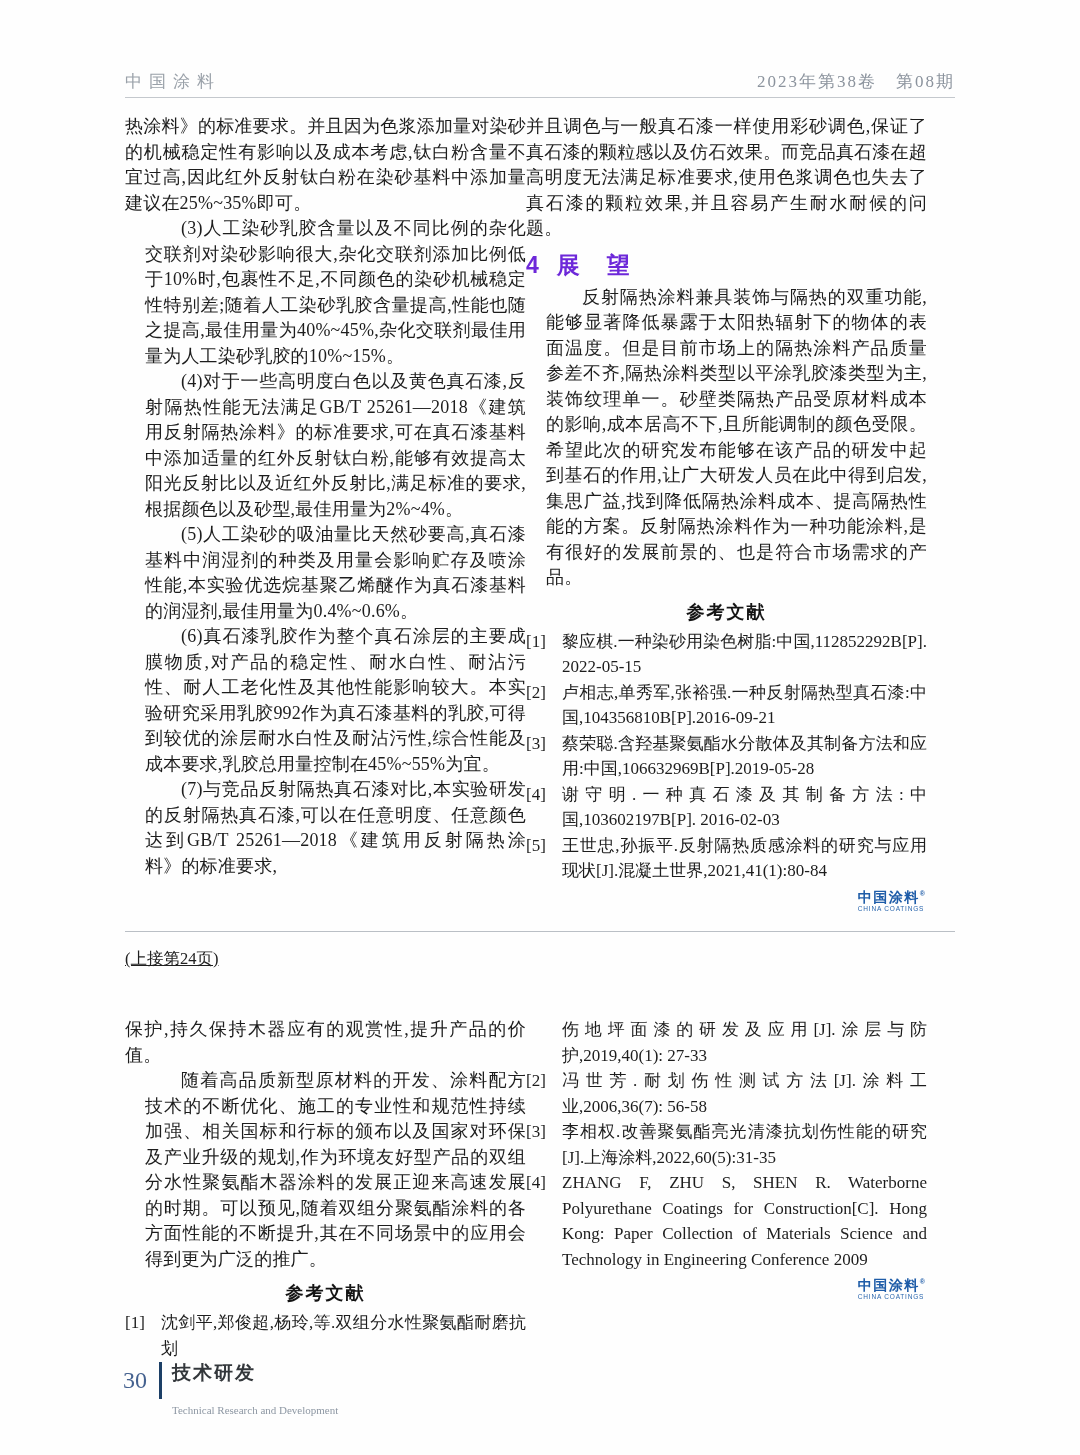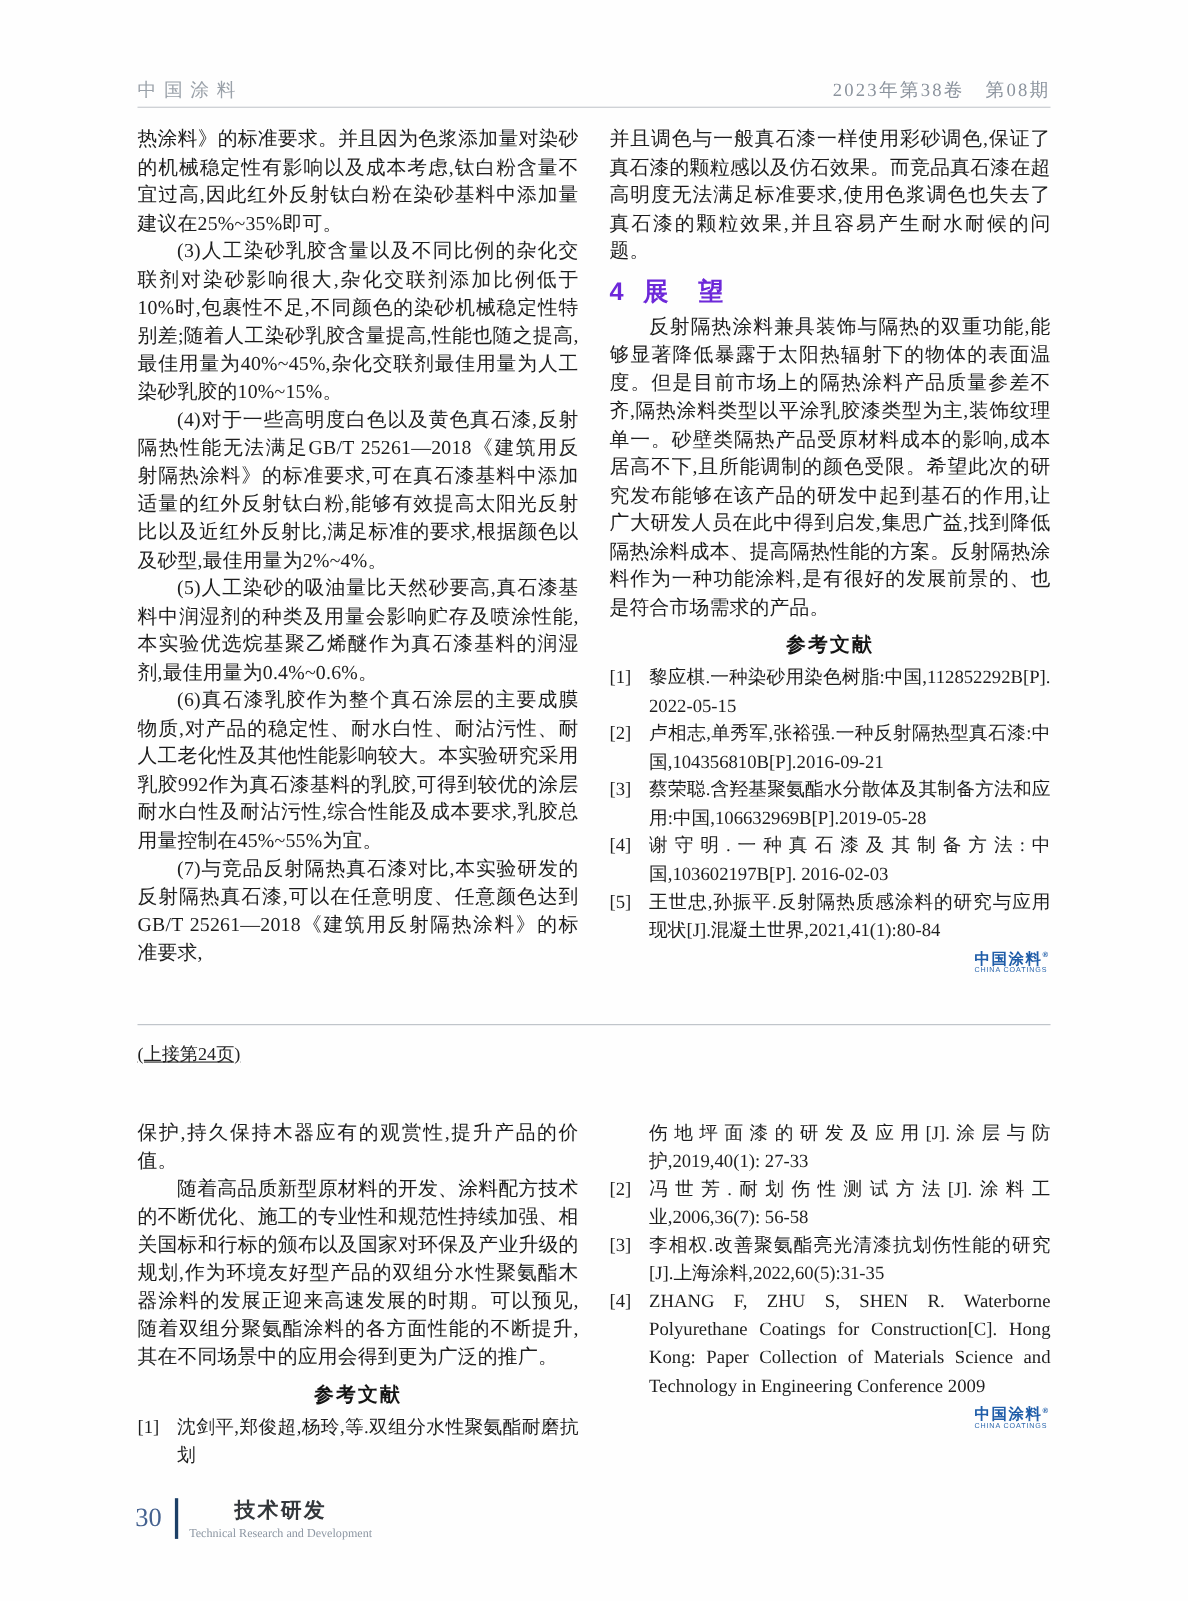--- a/index.html
+++ b/index.html
@@ -14,30 +14,30 @@
   .page-header{
     position:absolute;left:125px;right:125px;top:70px;
     display:flex;justify-content:space-between;align-items:flex-end;
     font-size:17px;color:#959ca5;
   }
   .journal-name{letter-spacing:7px;color:#9aa1a9;}
   .issue-info{letter-spacing:2px;color:#8b939d;}
   .header-rule{position:absolute;left:125px;right:125px;top:97px;border-top:1px solid #c4c8cd;}
 
   
-  .two-col{display:flex;gap:28px;}
+  .two-col{display:flex;}
   .col{width:401px;}
   .article1{position:absolute;left:125px;top:114px;width:830px;}
   .article2{position:absolute;left:125px;top:1017px;width:830px;}
 
   .body-p{
     margin:0;font-size:18px;line-height:25.5px;text-align:justify;
     text-justify:inter-ideograph;letter-spacing:0.2px;
   }
-  .indent{text-indent:2em;}
+  .indent{text-indent:2em;margin-left:20px;}
 
   .section-heading{
     margin:8px 0 4px;font-size:23px;font-weight:bold;color:#6d28d9;
     font-family:Liberation Sans, sans-serif;letter-spacing:2px;
   }
   .section-heading .sec-num{margin-right:16px;}
 
   .refs-title{
     margin:9px 0 5px;text-align:center;font-size:18px;font-weight:bold;color:#141414;
     font-family:"Liberation Sans","DejaVu Sans",sans-serif;letter-spacing:2px;
@@ -66,24 +66,23 @@
   
   .page-footer{position:absolute;left:123px;top:1360px;display:flex;align-items:flex-start;}
   .page-num{
     font-size:24px;color:#44618f;margin-top:7px;
     font-family:"Liberation Serif","DejaVu Serif",serif;
   }
   .footer-bar{width:3px;height:37px;background:#1c3f66;margin:2px 10px 0 12px;}
   .footer-cn{
     font-size:19px;font-weight:bold;color:#33373b;letter-spacing:2px;
     font-family:"Liberation Sans","DejaVu Sans",sans-serif;
-    text-align:center;
   }
   .footer-en{
-    font-size:11px;color:#8d97a3;margin-top:2px;
+    font-size:11px;color:#8d97a3;margin-top:18px;
     font-family:"Liberation Serif","DejaVu Serif",serif;
   }
 </style>
 </head>
 <body>
 
 <div class="page">
 
   <header class="page-header">
     <span class="journal-name">中国涂料</span>

